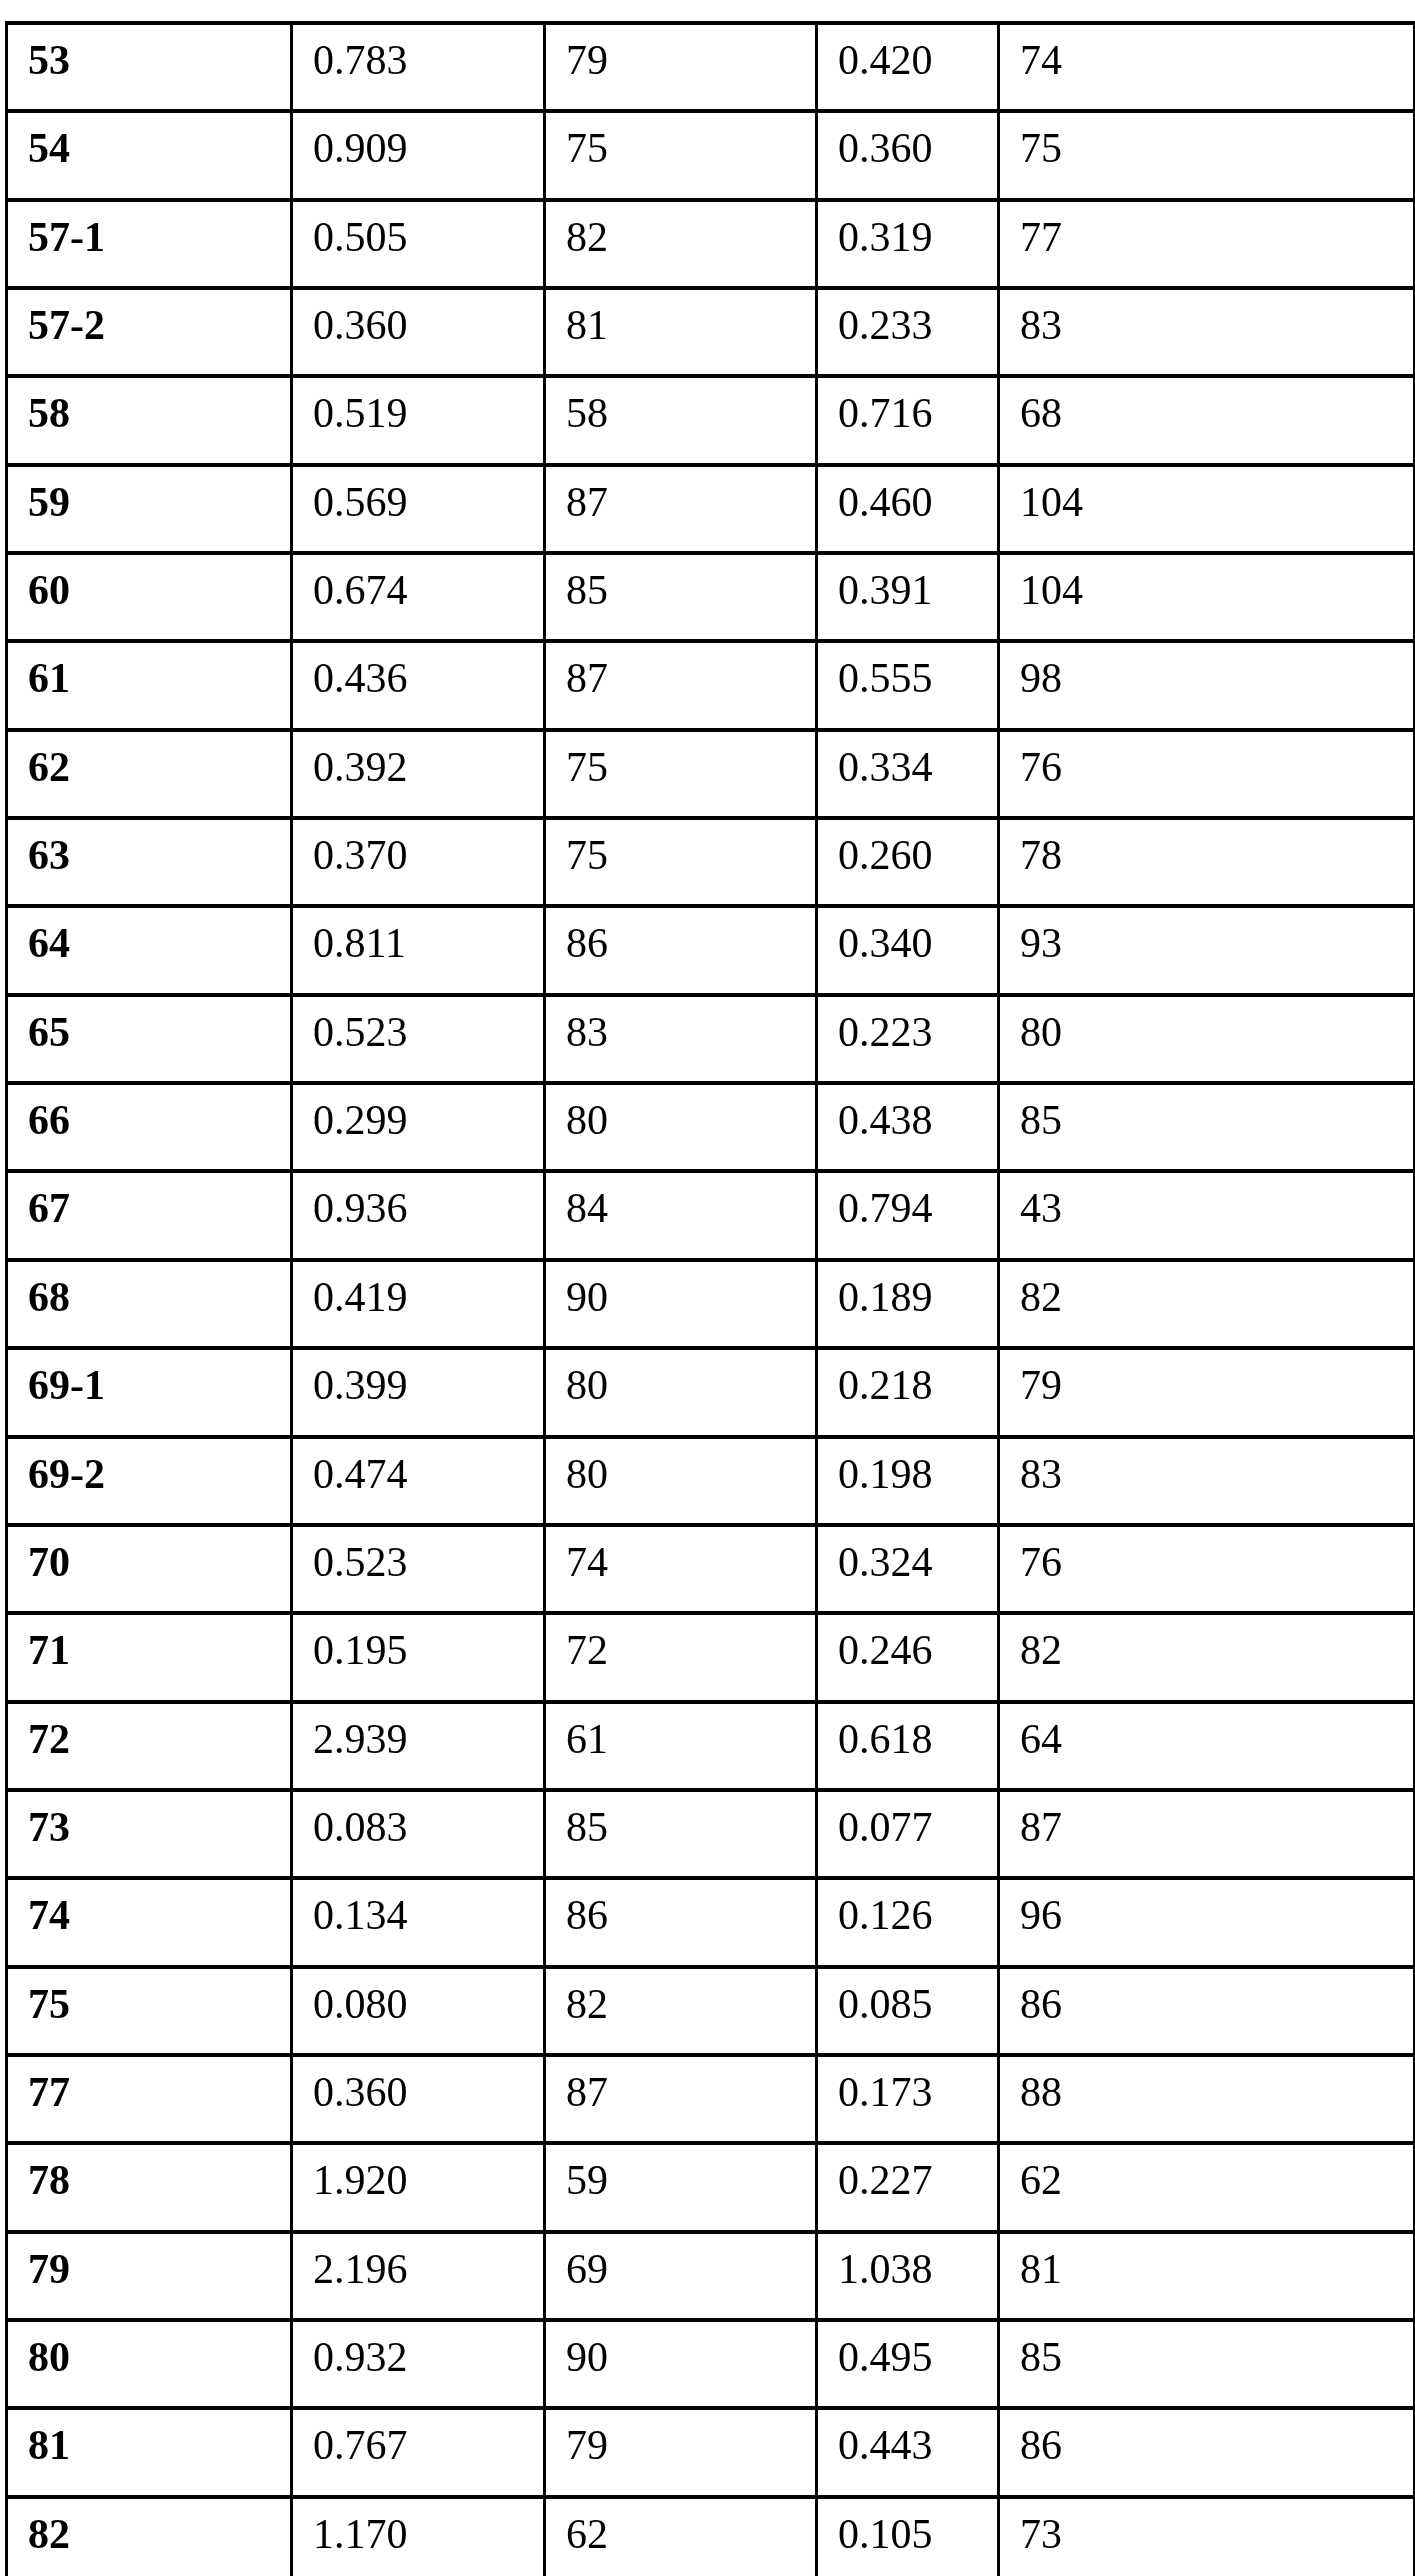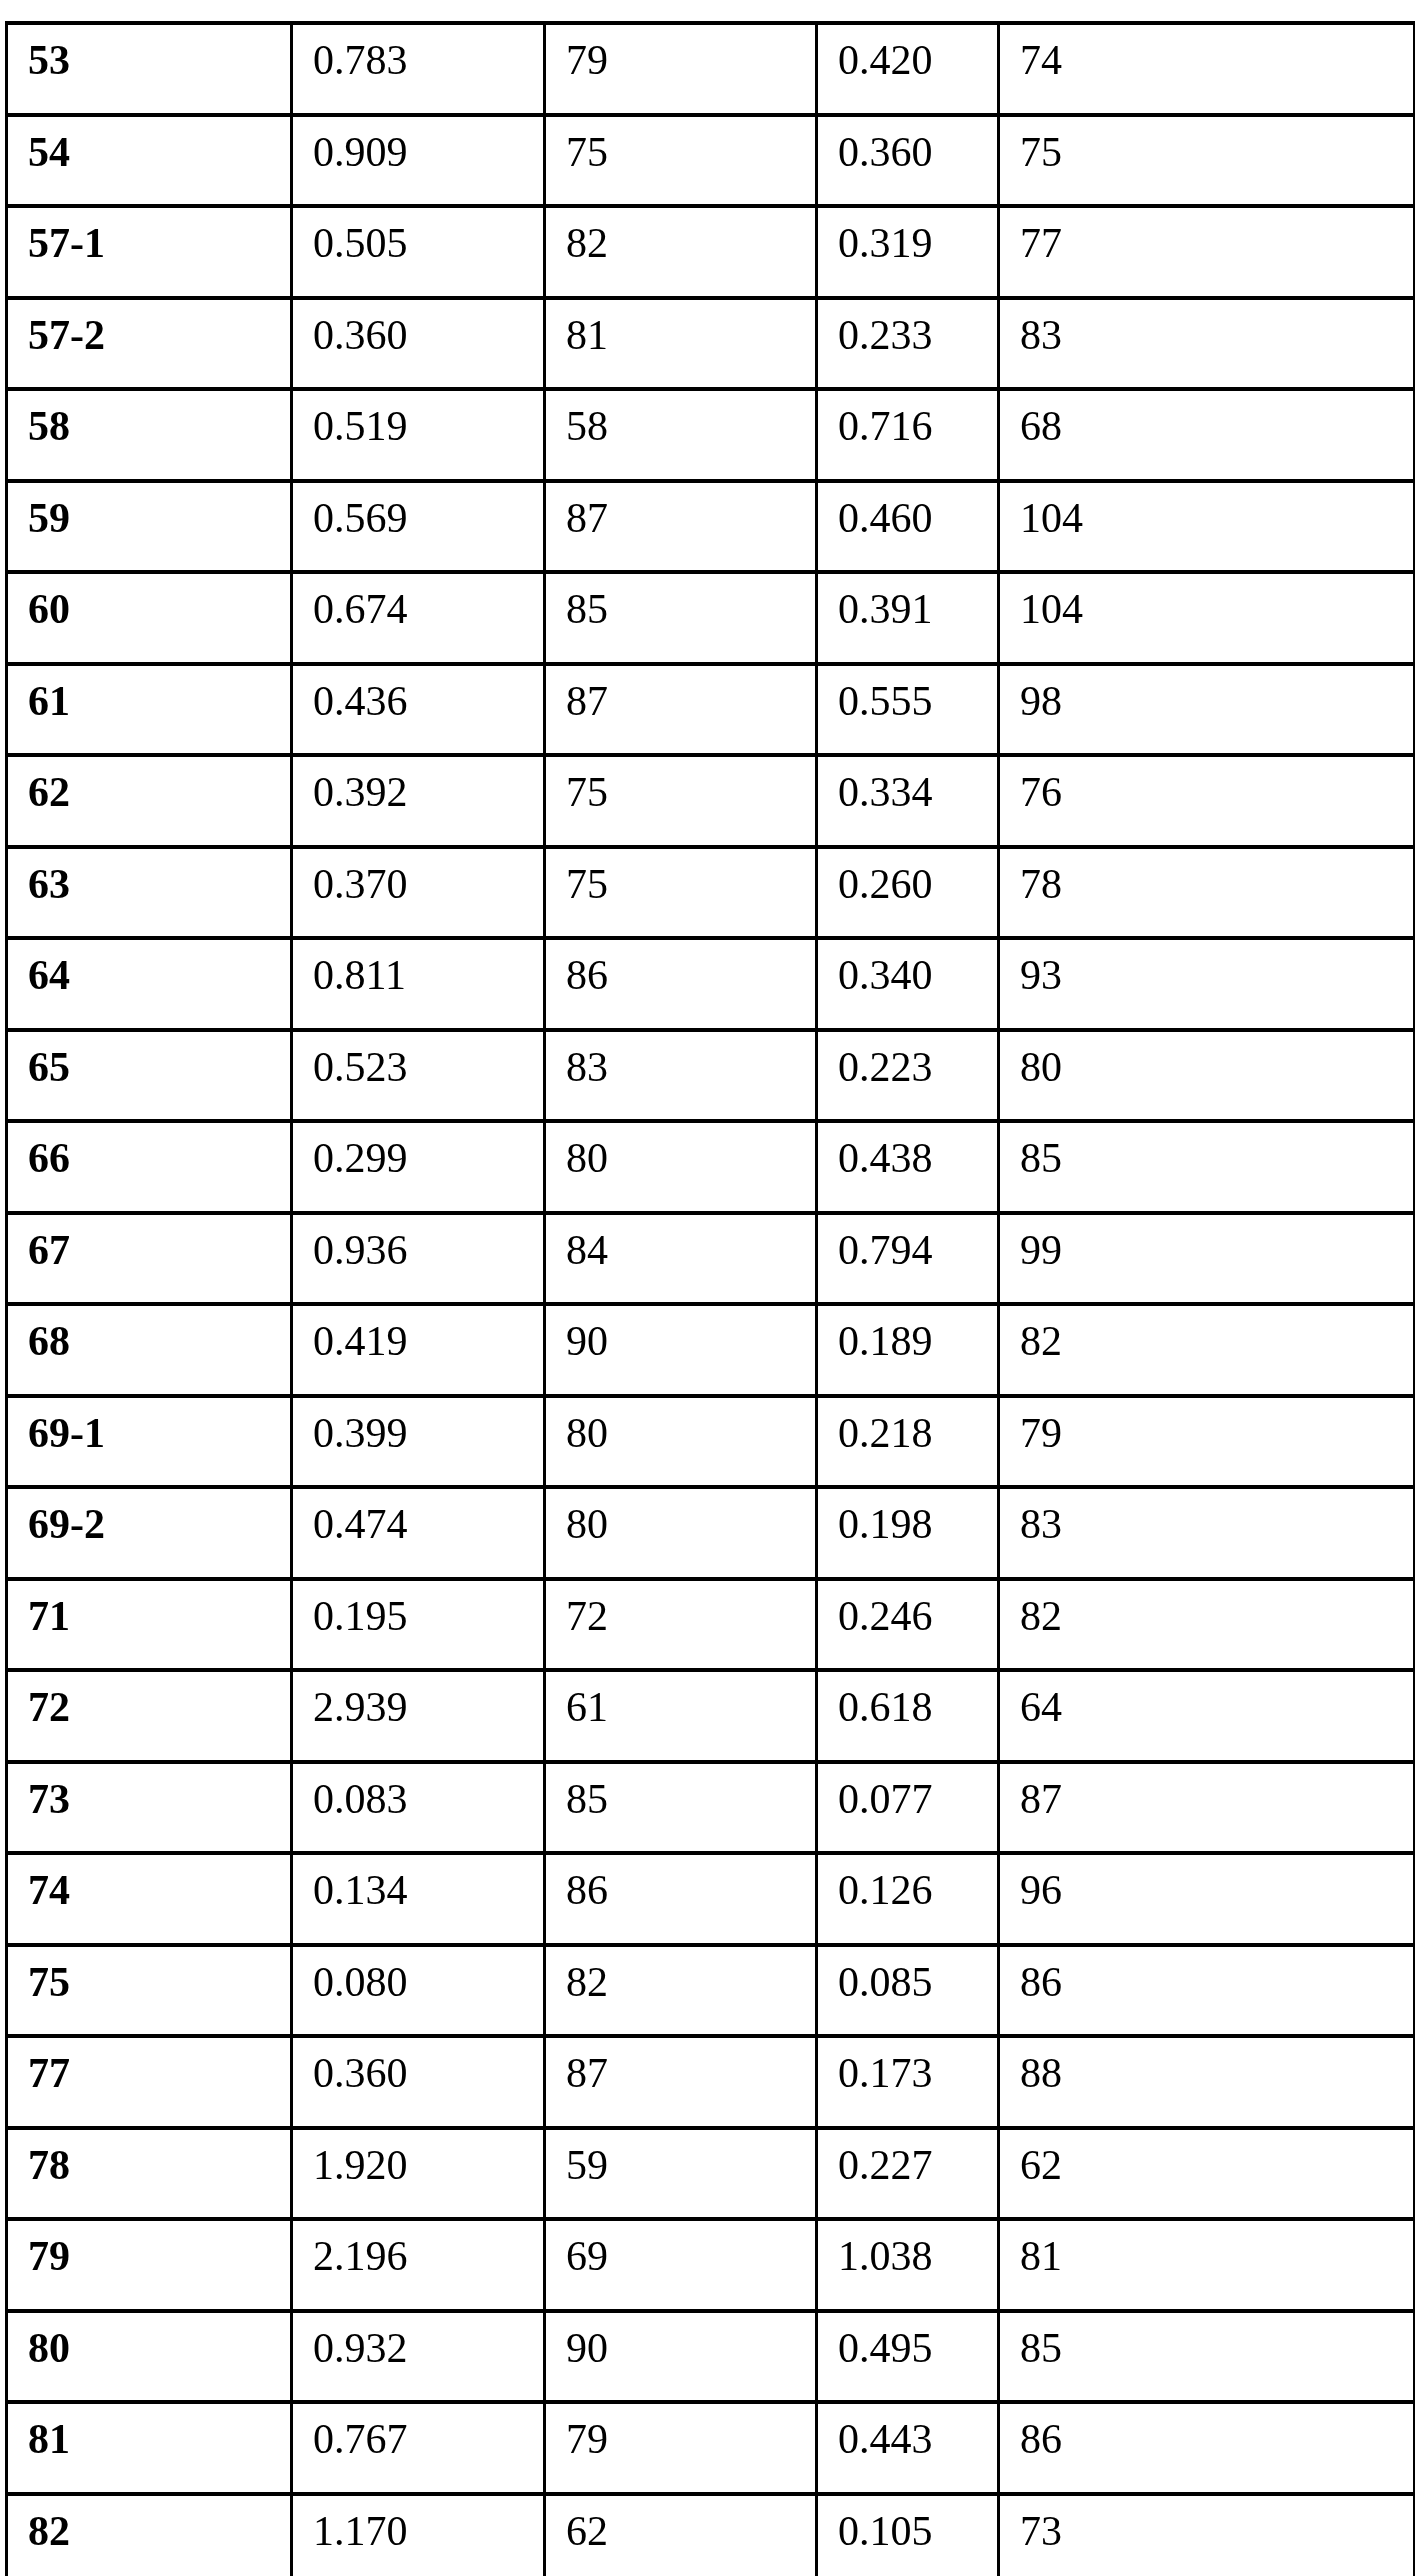--- a/index.html
+++ b/index.html
@@ -150,21 +150,21 @@
           <td>0.299</td>
           <td>80</td>
           <td>0.438</td>
           <td>85</td>
         </tr>
         <tr>
           <td class="id-cell">67</td>
           <td>0.936</td>
           <td>84</td>
           <td>0.794</td>
-          <td>99</td>
+          <td>43</td>
         </tr>
         <tr>
           <td class="id-cell">68</td>
           <td>0.419</td>
           <td>90</td>
           <td>0.189</td>
           <td>82</td>
         </tr>
         <tr>
           <td class="id-cell">69-1</td>
@@ -172,20 +172,27 @@
           <td>80</td>
           <td>0.218</td>
           <td>79</td>
         </tr>
         <tr>
           <td class="id-cell">69-2</td>
           <td>0.474</td>
           <td>80</td>
           <td>0.198</td>
           <td>83</td>
+        </tr>
+        <tr>
+          <td class="id-cell">70</td>
+          <td>0.523</td>
+          <td>74</td>
+          <td>0.324</td>
+          <td>76</td>
         </tr>
         <tr>
           <td class="id-cell">71</td>
           <td>0.195</td>
           <td>72</td>
           <td>0.246</td>
           <td>82</td>
         </tr>
         <tr>
           <td class="id-cell">72</td>

